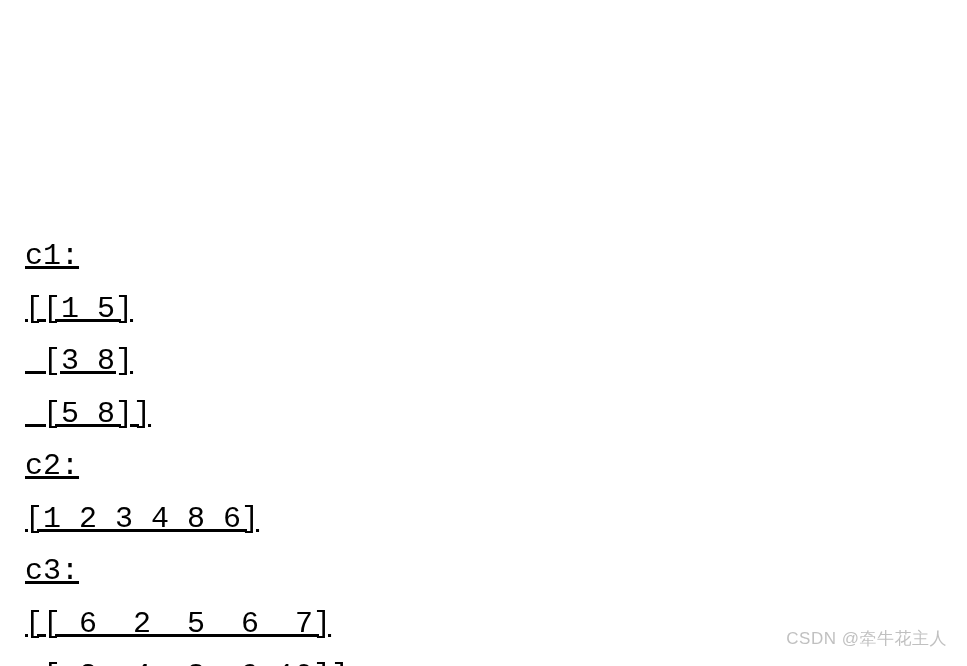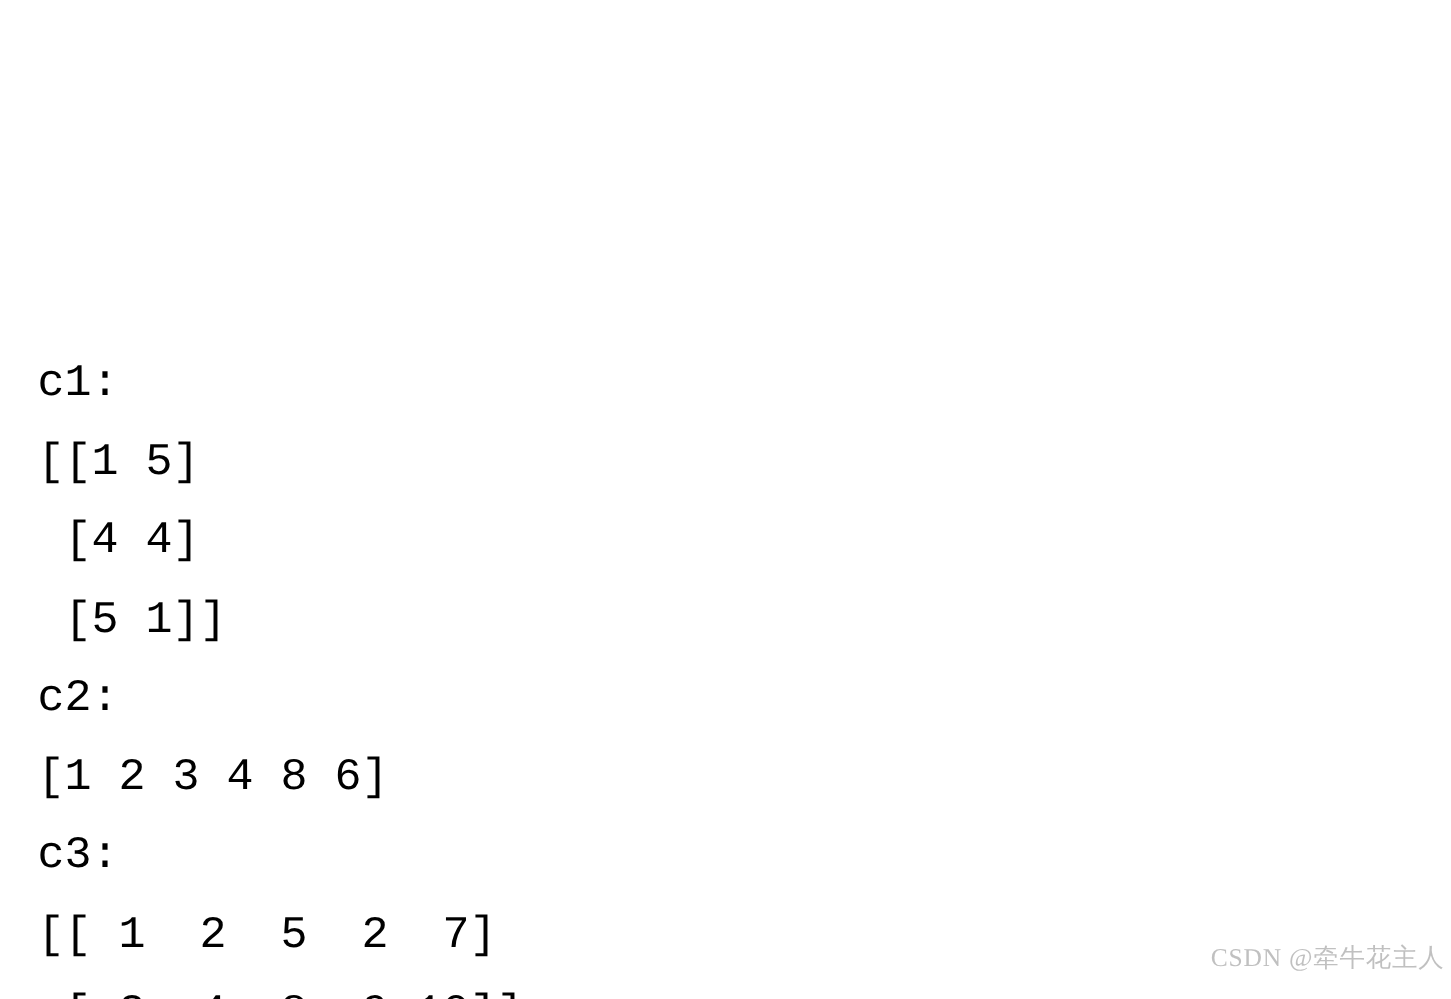--- a/index.html
+++ b/index.html
@@ -12,35 +12,36 @@
       color: #000000;
       white-space: pre;
       width: 967px;
       height: 666px;
       box-sizing: border-box;
       position: relative;
       overflow: hidden;
     }
     .line {
       display: block;
+      text-decoration: underline;
     }
     .watermark {
       position: absolute;
       bottom: 12px;
-      right: 4px;
-      font-family: Liberation Serif, serif;
+      right: 20px;
+      font-family: Liberation Sans, sans-serif;
       font-size: 17px;
       color: rgba(140, 140, 140, 0.55);
       white-space: nowrap;
       letter-spacing: 0.5px;
     }
   </style>
 </head>
 <body>
 
 
 
-<span class="line">c1:</span><span class="line">[[1 5]</span><span class="line"> [4 4]</span><span class="line"> [5 1]]</span><span class="line">c2:</span><span class="line">[1 2 3 4 8 6]</span><span class="line">c3:</span><span class="line">[[ 1  2  5  2  7]</span><span class="line"> [ 3  4  8  9 10]]</span>
+<span class="line">c1:</span><span class="line">[[1 5]</span><span class="line"> [3 8]</span><span class="line"> [5 8]]</span><span class="line">c2:</span><span class="line">[1 2 3 4 8 6]</span><span class="line">c3:</span><span class="line">[[ 6  2  5  6  7]</span><span class="line"> [ 3  4  8  9 10]]</span>
 
 <div class="watermark">CSDN @牵牛花主人</div>
 
 
 
 
 </body></html>

